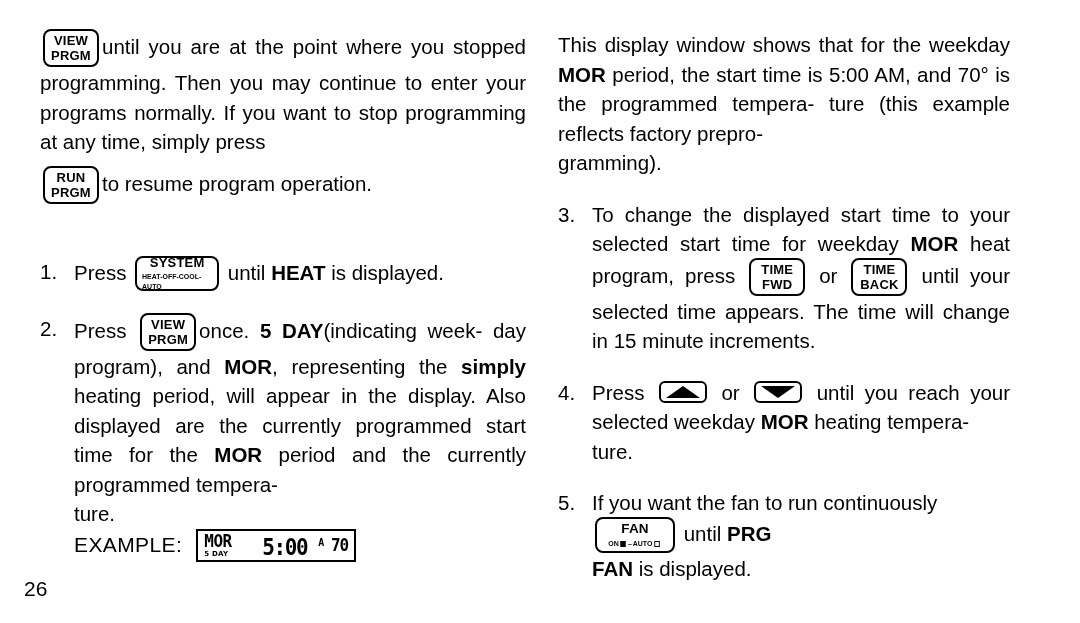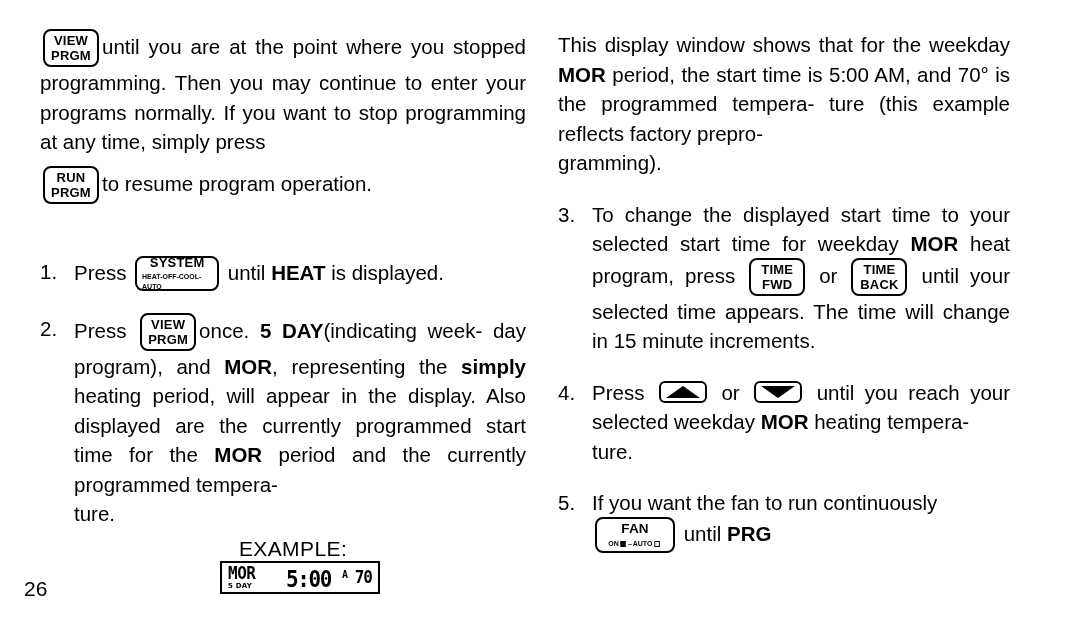--- a/index.html
+++ b/index.html
@@ -159,23 +159,23 @@
     width: 0; height: 0;
     border-left: 17px solid transparent;
     border-right: 17px solid transparent;
   }
   .tri-up { border-bottom: 12px solid #000; }
   .tri-down { border-top: 12px solid #000; }
 
   
   .example-row {
     display: flex;
-    flex-direction: column;
+    flex-direction: row;
     align-items: center;
-    margin-top: 8px;
+    margin-top: 0;
     padding-left: 34px;
   }
   .example-label {
     font-size: 21px;
     letter-spacing: 0.4px;
     margin-right: 14px;
   }
   .lcd {
     position: relative;
     box-sizing: border-box;
@@ -374,20 +374,21 @@
             <span class="ksub">
                 <span>ON</span>
                 <span class="sq-filled"></span>
                 <span>–</span>
                 <span>AUTO</span>
                 <span class="sq-open"></span>
               </span>
           </span>
           <span>until</span>
           <b>PRG</b>
+          <span class="last-line" style="display:block;"><b>FAN</b> <span>is displayed.</span></span>
         </div>
       </div>
 
     </div>
   </div>
 
   <div class="page-number">26</div>
 </div>
 
 </body></html>

